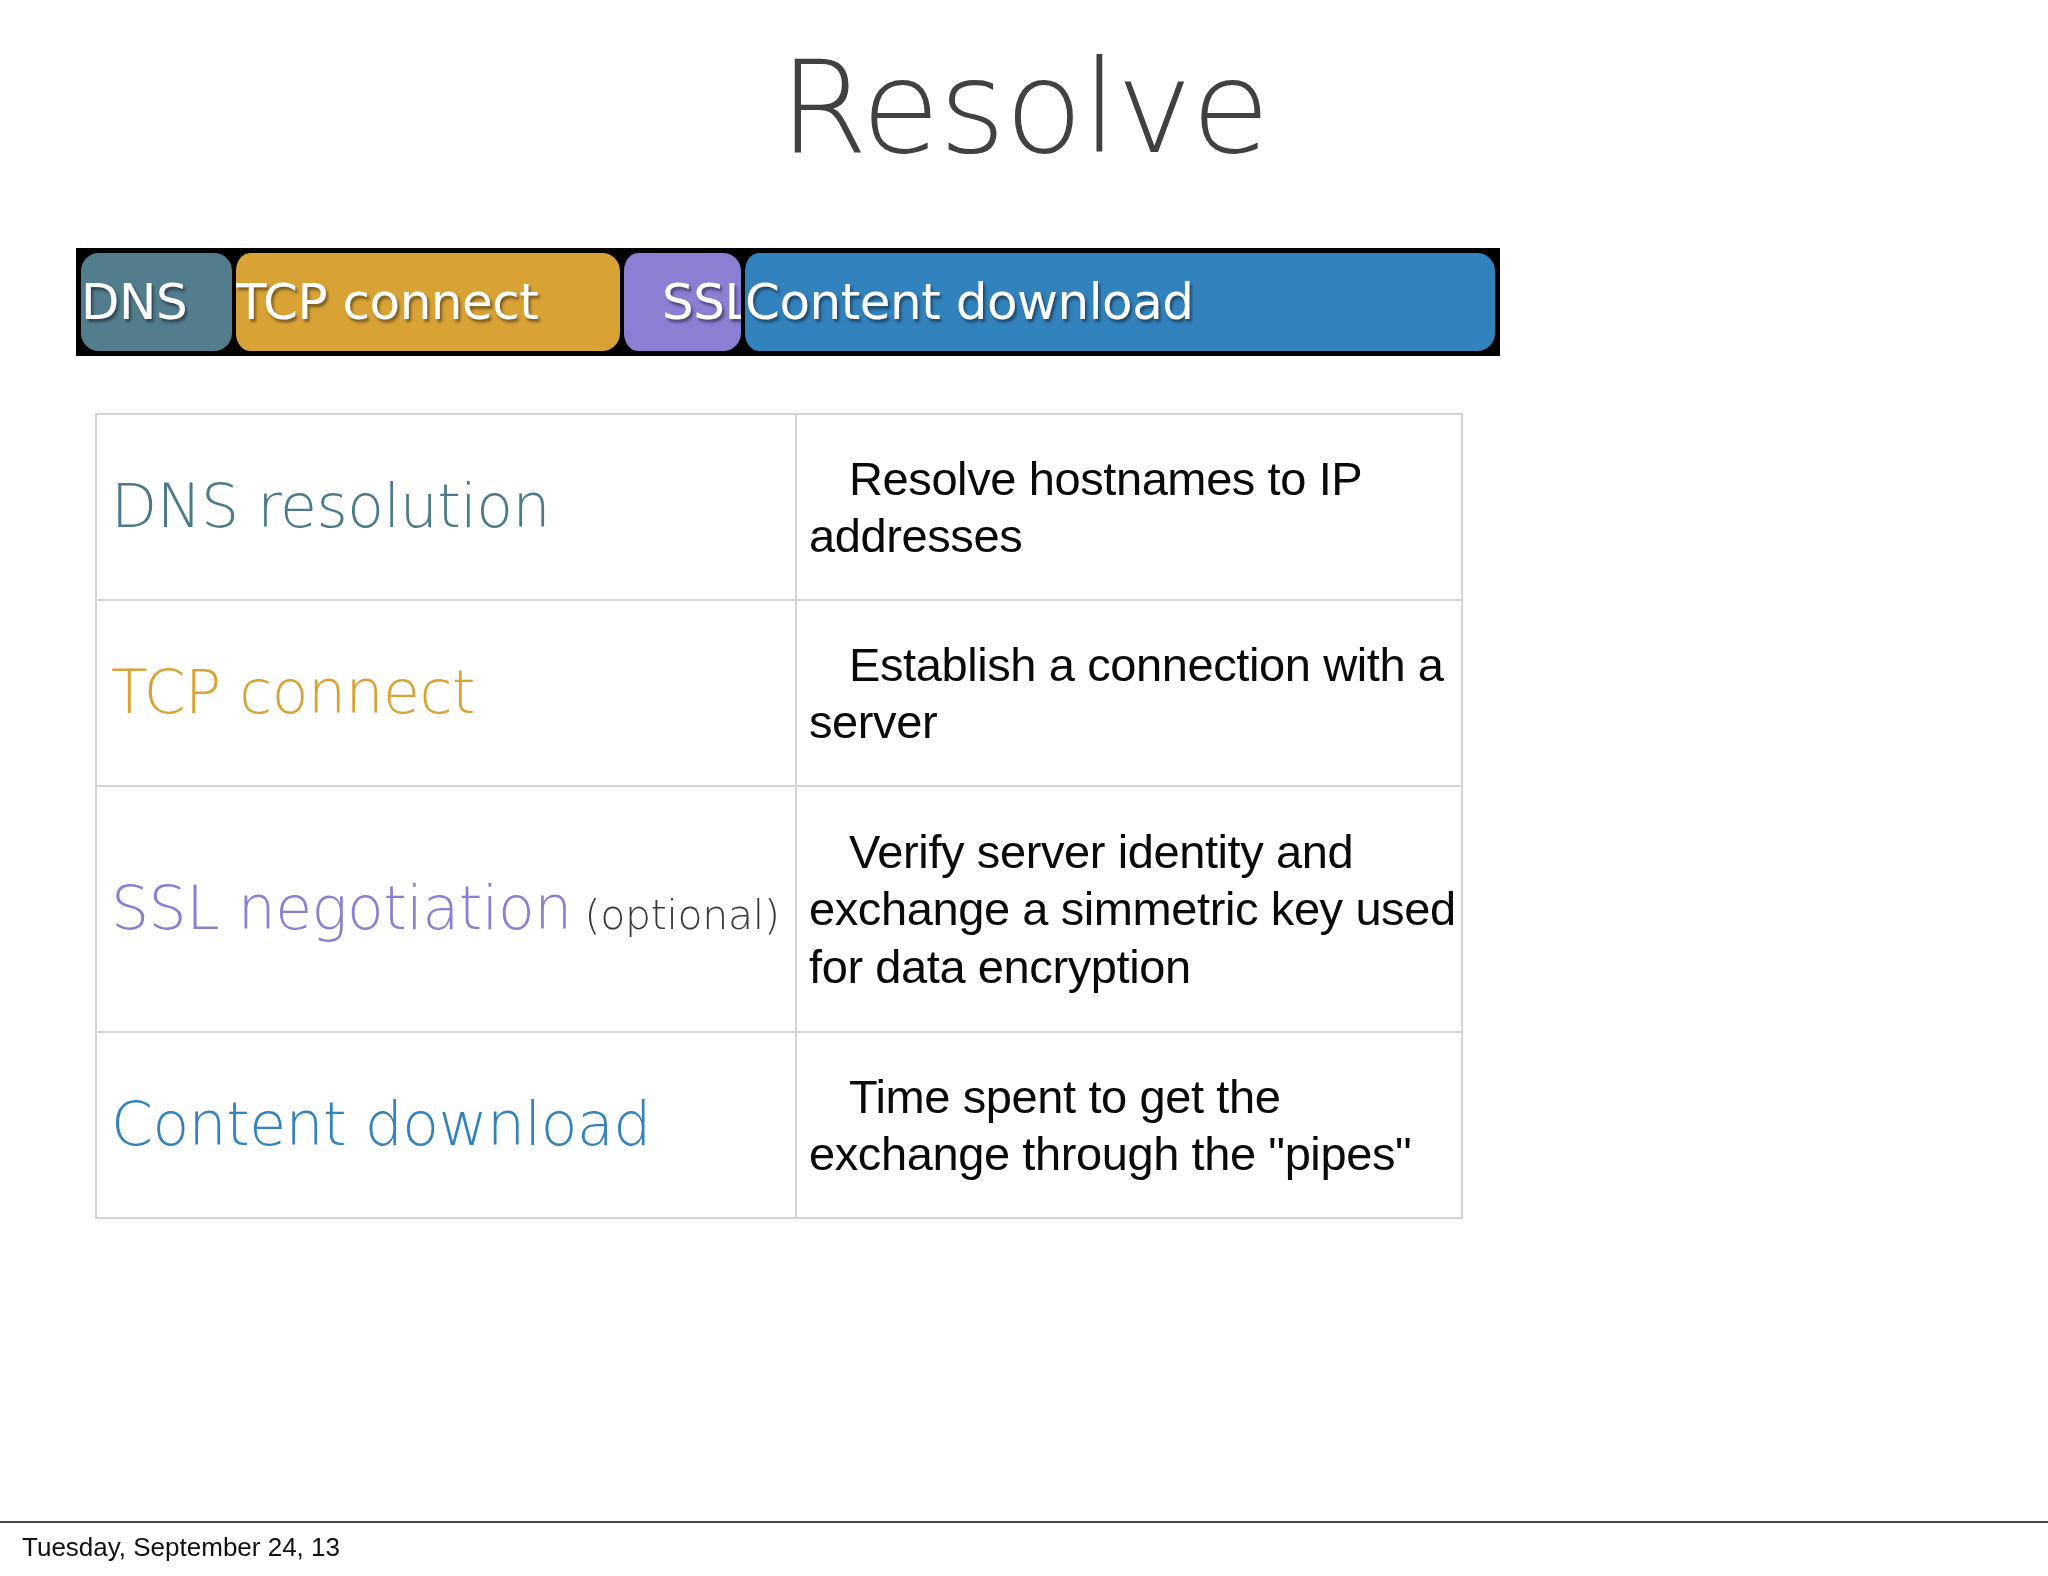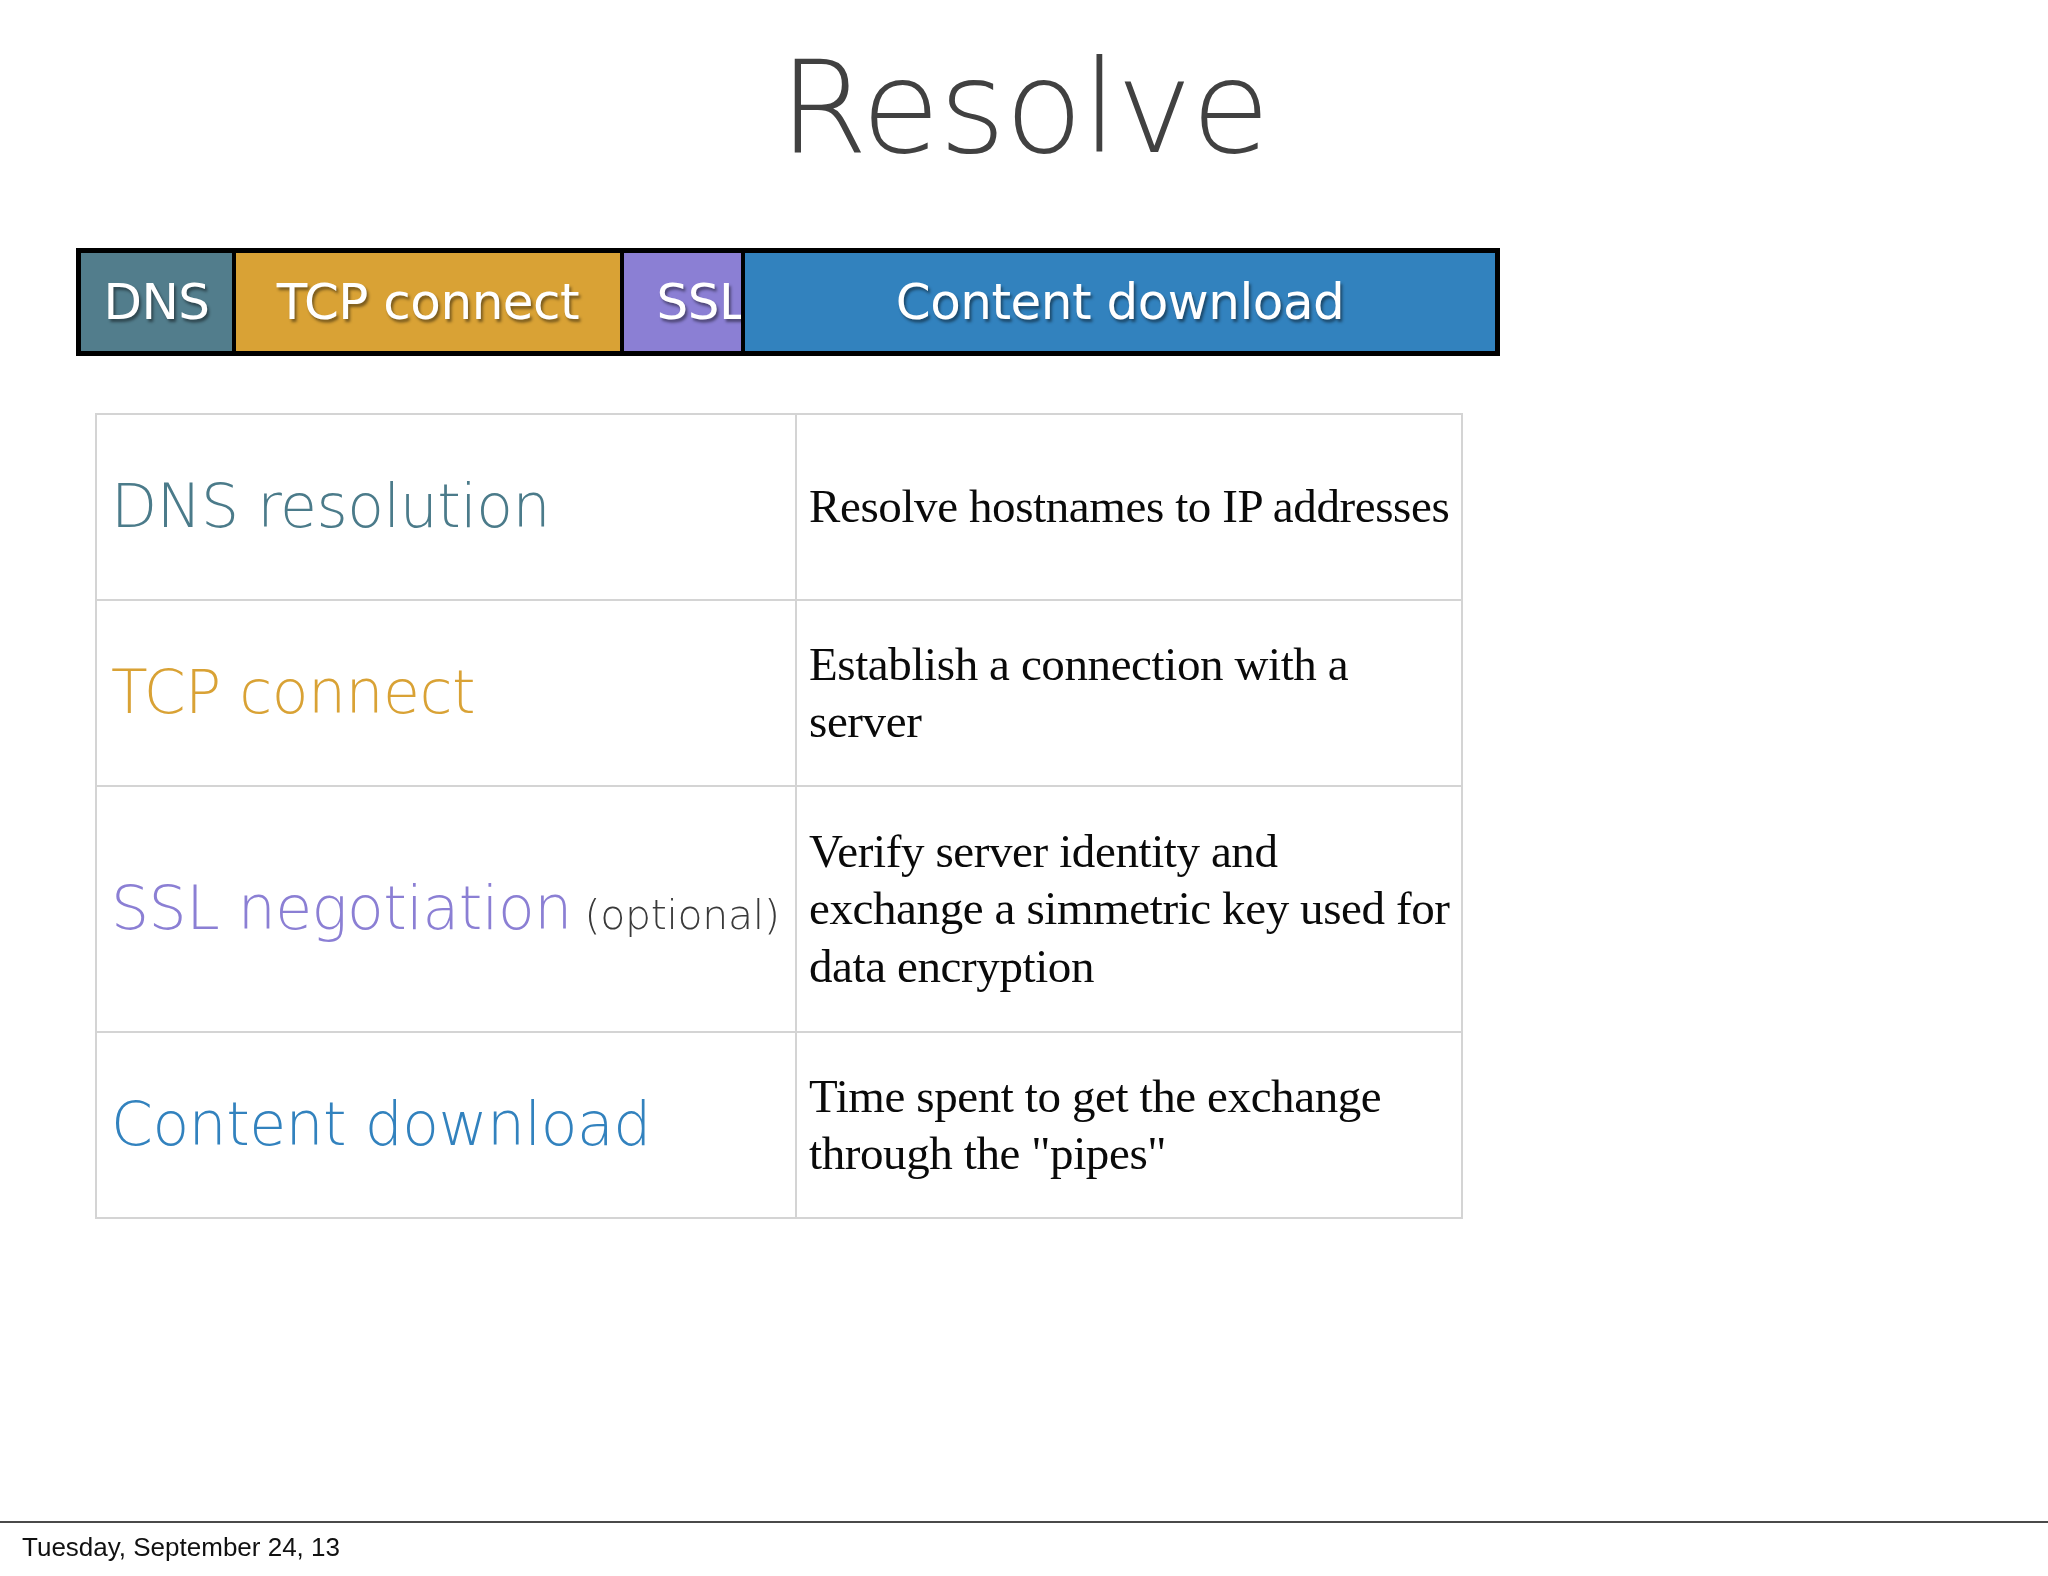--- a/index.html
+++ b/index.html
@@ -43,23 +43,24 @@
     border: 5px solid #000000;
     display: flex;
     flex-direction: row;
     align-items: stretch;
     background: #000;
   }
   .seg {
     position: relative;
     display: flex;
     align-items: center;
-    justify-content: center;
+    justify-content: flex-start;
     box-sizing: border-box;
     overflow: hidden;
+    border-radius: 18px;
   }
   .seg + .seg {
     border-left: 4px solid #000000;
   }
   .seg-label {
     font-family: "DejaVu Sans", sans-serif;
     font-weight: 400;
     font-size: 50px;
     line-height: 1;
     color: #ffffff;
@@ -116,26 +117,27 @@
   .label-ssl     { color: #8B7FD4; }
   .label-content { color: #3282BE; }
   .label-note {
     font-family: "DejaVu Sans", sans-serif;
     font-weight: 300;
     font-size: 41px;
     color: #3A3A3A;
     letter-spacing: -0.3px;
   }
   .desc-text {
-    font-family: Liberation Serif, serif;
+    font-family: Liberation Sans, sans-serif;
     font-weight: 300;
     font-size: 47px;
     line-height: 1.22;
     color: #0A0A0A;
     letter-spacing: -0.4px;
+    margin-left: 40px;
   }
   .row-dns     .col-label, .row-dns     .col-desc { height: 148px; }
   .row-tcp     .col-label, .row-tcp     .col-desc { height: 148px; }
   .row-ssl     .col-label, .row-ssl     .col-desc { height: 208px; }
   .row-content .col-label, .row-content .col-desc { height: 148px; }
 
   
   #footer-rule {
     position: absolute;
     left: 0;

